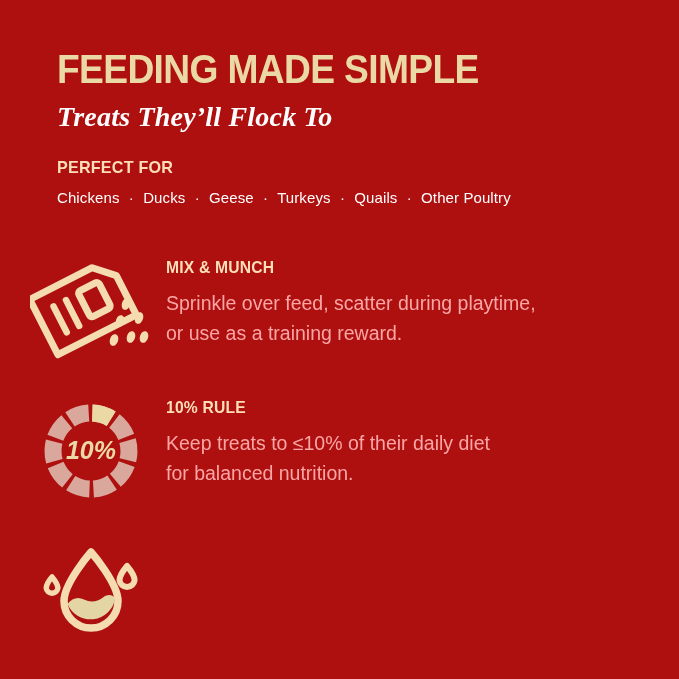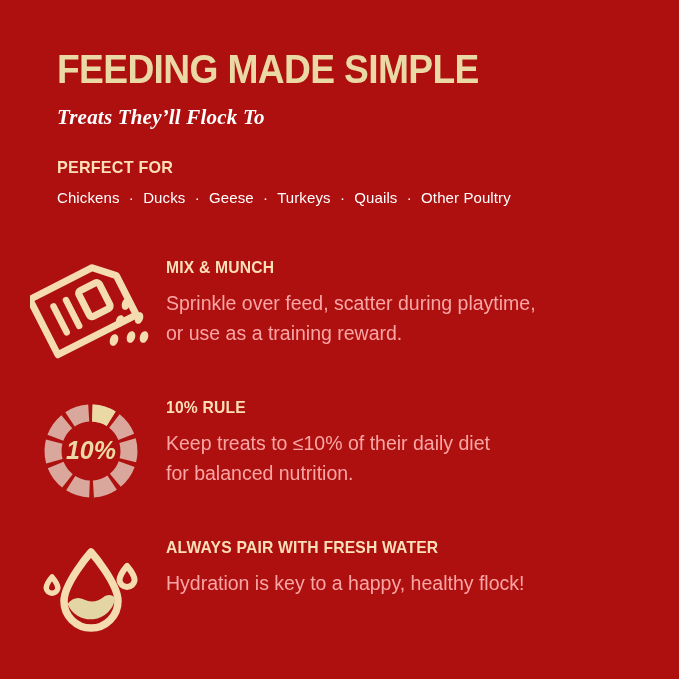--- a/index.html
+++ b/index.html
@@ -40,21 +40,21 @@
     margin: 0;
     transform: scaleX(0.93);
     transform-origin: left center;
     white-space: nowrap;
   }
 
   .sub-title {
     font-family: "Liberation Serif", serif;
     font-weight: bold;
     font-style: italic;
-    font-size: 21px;
+    font-size: 28px;
     line-height: 32px;
     color: #FFFFFF;
     margin: 11px 0 0 0;
     letter-spacing: 0.2px;
     white-space: nowrap;
   }
 
   .perfect-label {
     font-family: "Liberation Sans", sans-serif;
     font-weight: bold;
@@ -224,22 +224,16 @@
 
           <path d="M29.5 66 C34 60 40 58.5 46 61.5 C52.5 64.7 59 64 65 59.5
                    C70.5 55.4 75 57 77.2 60.5
                    A25 25 0 0 1 29.5 66 Z" fill="#E3D6A4"></path>
 
           <path d="M89 28 C89 28 81.5 37 81.5 42.2 A7.6 7.6 0 0 0 96.6 42.2 C96.6 37 89 28 89 28 Z" stroke="#F5DCB0" stroke-width="6" fill="none" stroke-linejoin="round"></path>
 
           <path d="M14 39 C14 39 8.2 46 8.2 50 A5.9 5.9 0 0 0 19.9 50 C19.9 46 14 39 14 39 Z" stroke="#F5DCB0" stroke-width="5.5" fill="none" stroke-linejoin="round"></path>
         </svg>
       </div>
-      <div class="feature-text">
-        <div class="feature-title">ALWAYS PAIR WITH FRESH WATER</div>
-        <div class="feature-body">
-          <div>Hydration is key to a happy, healthy flock!</div>
-        </div>
-      </div>
     </div>
 
   </div>
 </div>
 
 </body></html>

